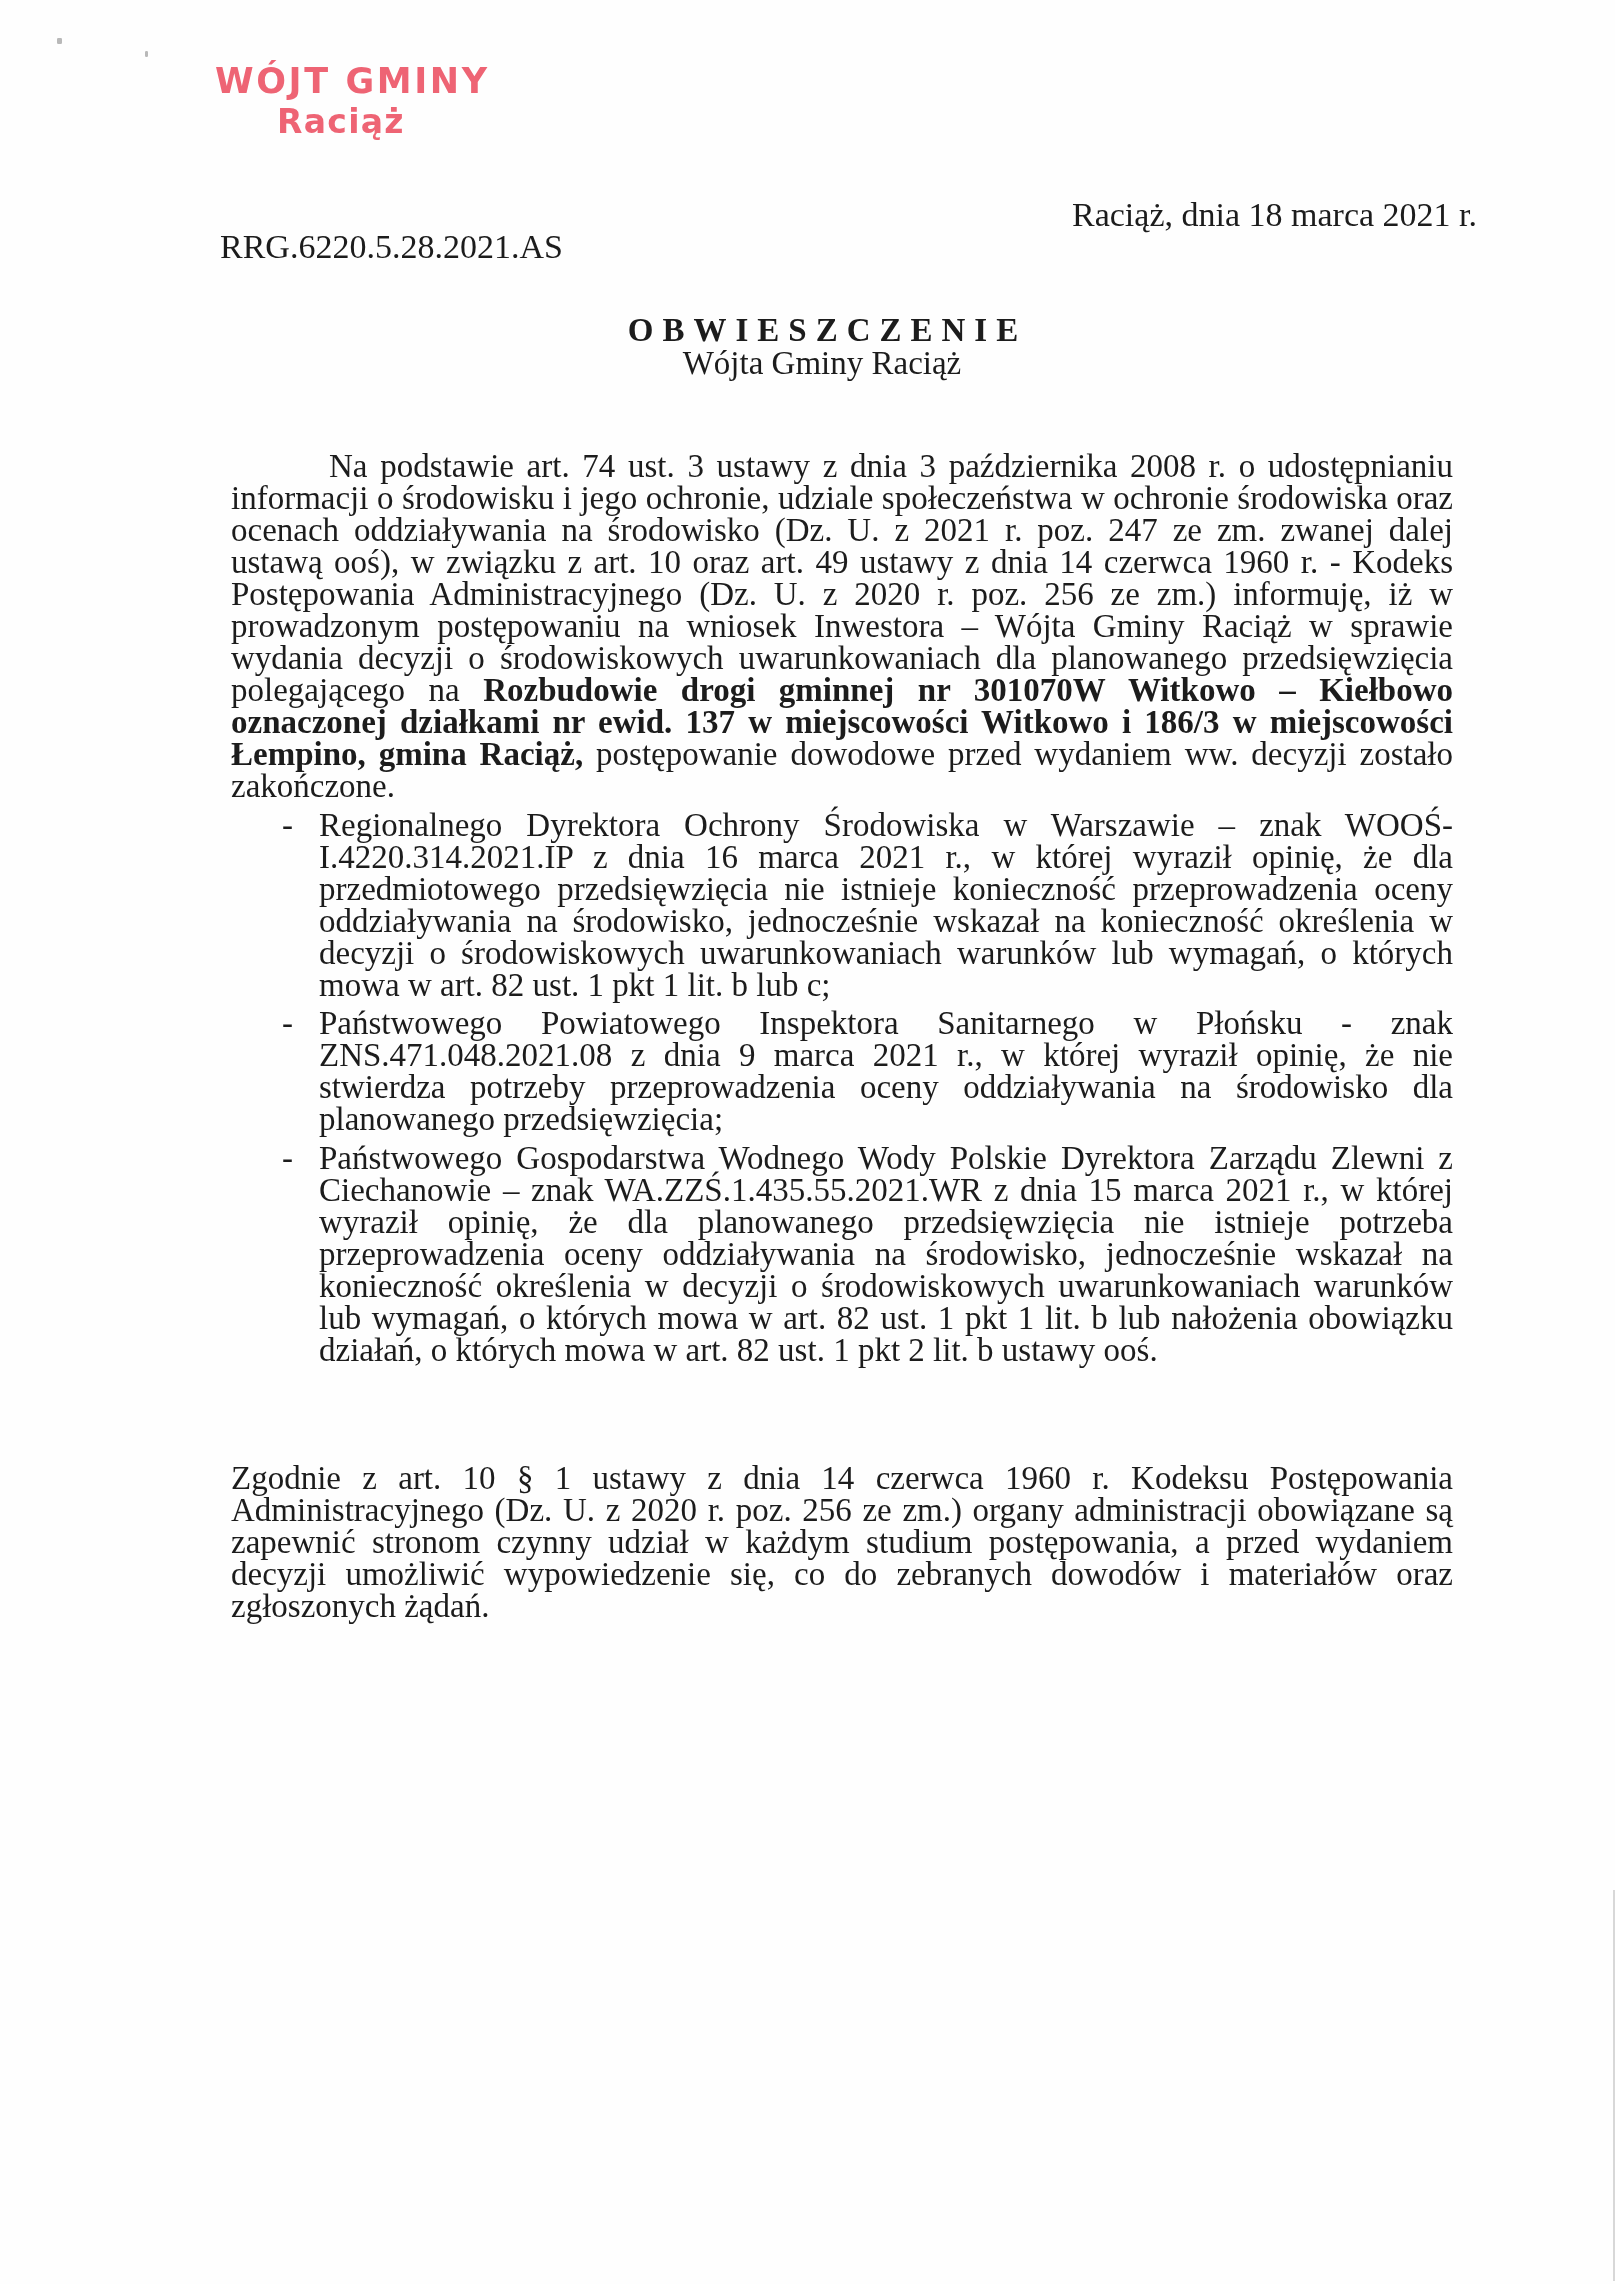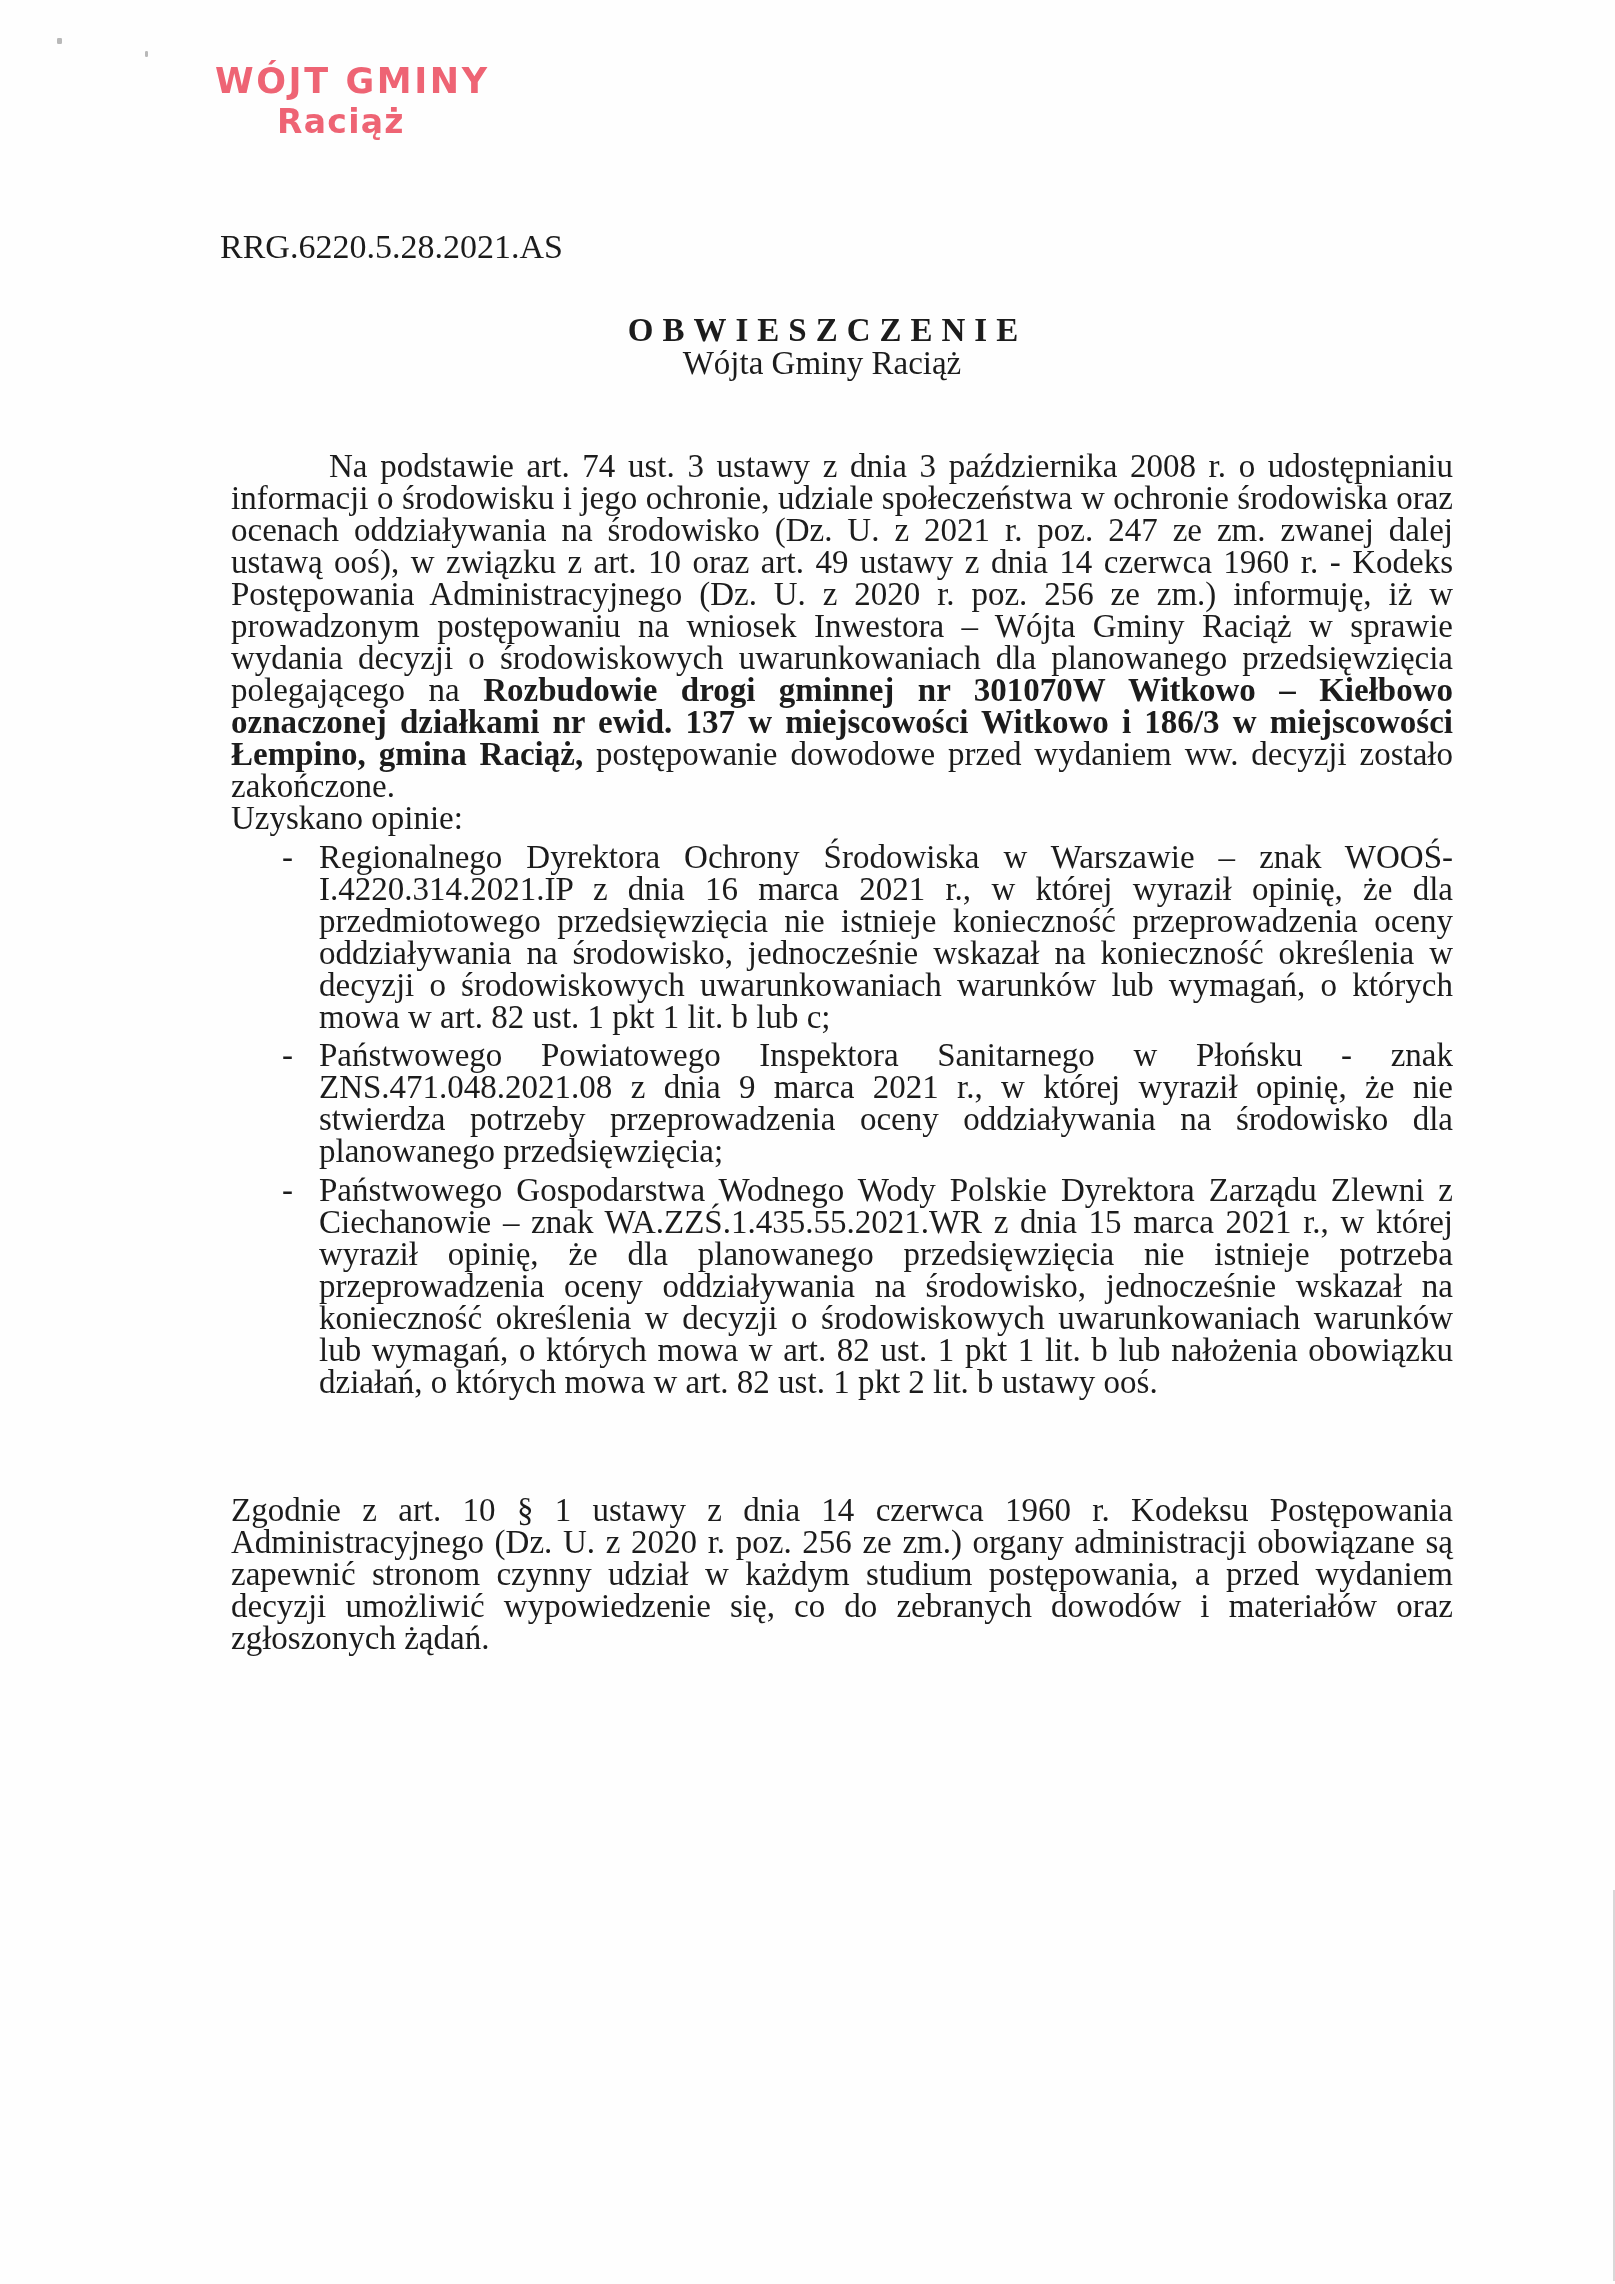--- a/index.html
+++ b/index.html
@@ -34,28 +34,28 @@
 <div class="page">
 
   <div class="speck" style="left:57px;top:38px;width:5.2px;height:5.9px;"></div>
   <div class="speck" style="left:145px;top:51px;width:3.3px;height:5.9px;"></div>
 
   <div class="stamp">
     <div class="l1">WÓJT GMINY</div>
     <div class="l2">Raciąż</div>
   </div>
 
+  <div class="date">Raciąż, dnia 18 marca 2021 r.</div>
   <div class="refno">RRG.6220.5.28.2021.AS</div>
 
   <div class="heading">OBWIESZCZENIE</div>
   <div class="subtitle">Wójta Gminy Raciąż</div>
 
   <div class="body">
     <p class="indent"><span>Na podstawie art. 74 ust. 3 ustawy z dnia 3 października 2008 r. o udostępnianiu informacji o środowisku i jego ochronie, udziale społeczeństwa w ochronie środowiska oraz ocenach oddziaływania na środowisko (Dz. U. z 2021 r. poz. 247 ze zm. zwanej dalej ustawą ooś), w związku z art. 10 oraz art. 49 ustawy z dnia 14 czerwca 1960 r. - Kodeks Postępowania Administracyjnego (Dz. U. z 2020 r. poz. 256 ze zm.) informuję, iż w prowadzonym postępowaniu na wniosek Inwestora – Wójta Gminy Raciąż w sprawie wydania decyzji o środowiskowych uwarunkowaniach dla planowanego przedsięwzięcia polegającego na </span><span class="bold">Rozbudowie drogi gminnej nr 301070W Witkowo – Kiełbowo oznaczonej działkami nr ewid. 137 w miejscowości Witkowo i 186/3 w miejscowości Łempino, gmina Raciąż,</span><span> postępowanie dowodowe przed wydaniem ww. decyzji zostało zakończone.</span></p>
-    <p>Uzyskano opinie:</p>
     <ul class="opinions">
       <li>
         <span class="dash">-</span>
         <span>Regionalnego Dyrektora Ochrony Środowiska w Warszawie – znak WOOŚ-I.4220.314.2021.IP z dnia 16 marca 2021 r., w której wyraził opinię, że dla przedmiotowego przedsięwzięcia nie istnieje konieczność przeprowadzenia oceny oddziaływania na środowisko, jednocześnie wskazał na konieczność określenia w decyzji o środowiskowych uwarunkowaniach warunków lub wymagań, o których mowa w art. 82 ust. 1 pkt 1 lit. b lub c;</span>
       </li>
       <li>
         <span class="dash">-</span>
         <span>Państwowego Powiatowego Inspektora Sanitarnego w Płońsku - znak ZNS.471.048.2021.08 z dnia 9 marca 2021 r., w której wyraził opinię, że nie stwierdza potrzeby przeprowadzenia oceny oddziaływania na środowisko dla planowanego przedsięwzięcia;</span>
       </li>
       <li>

